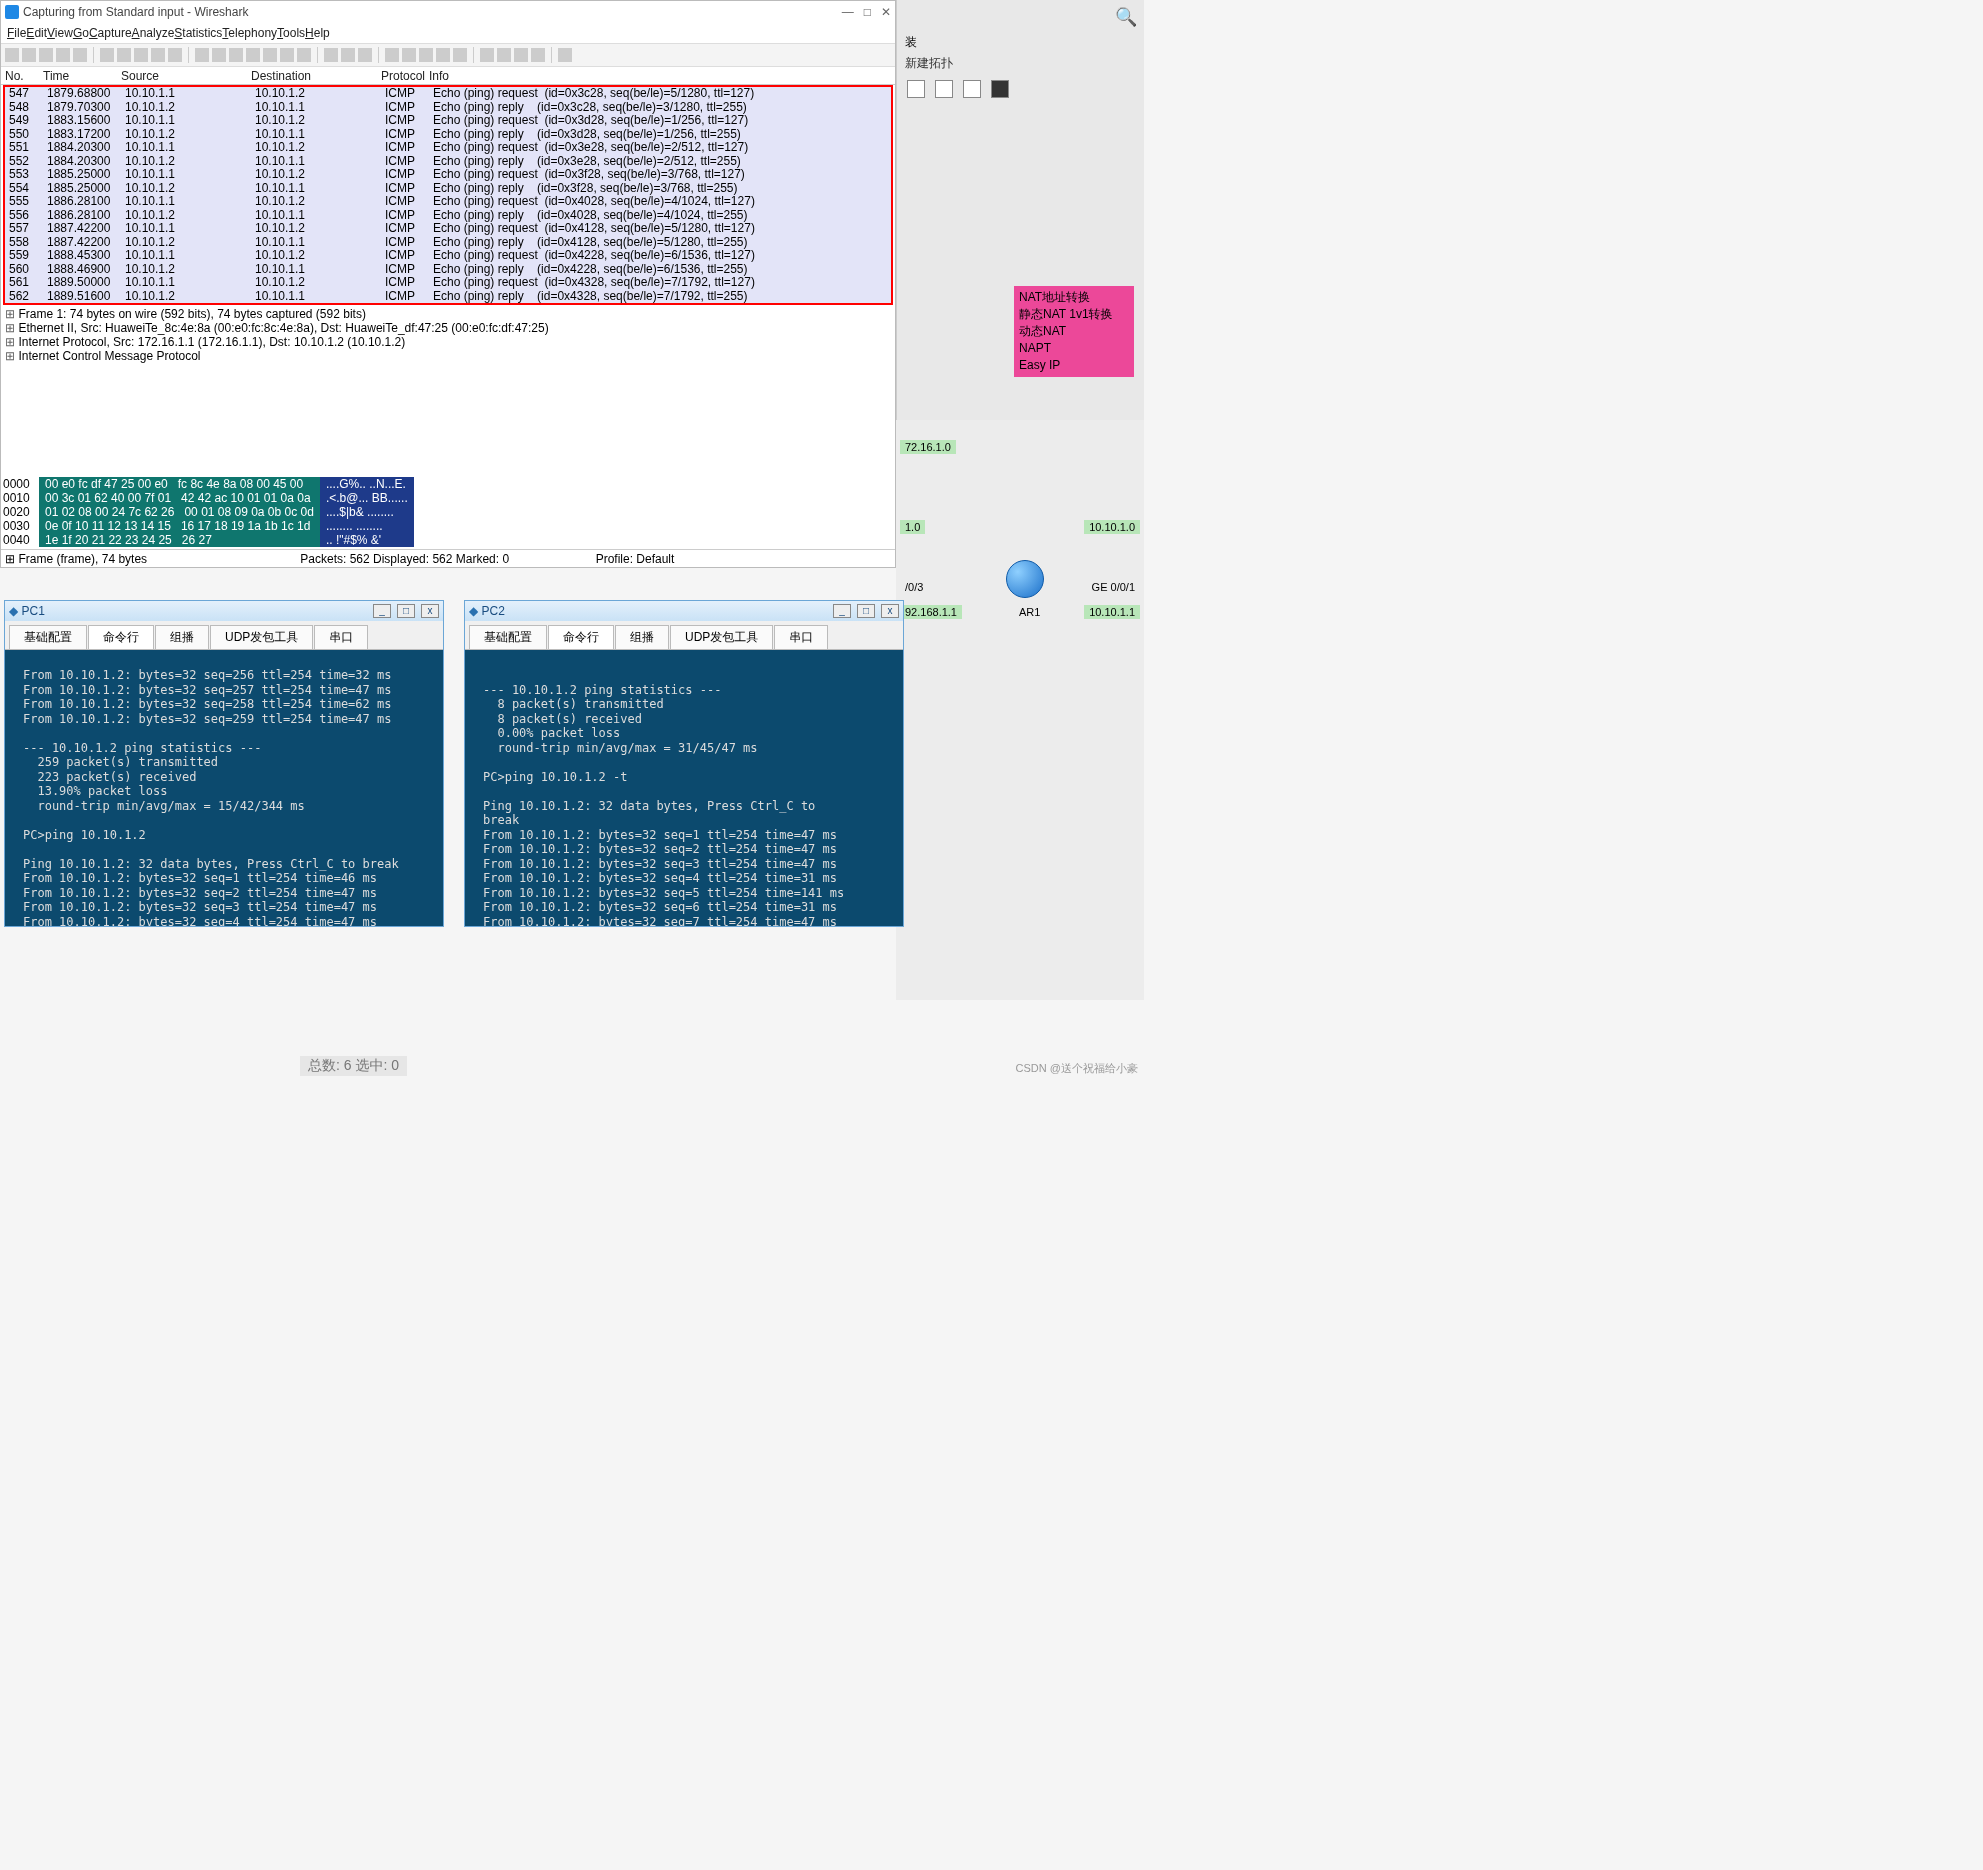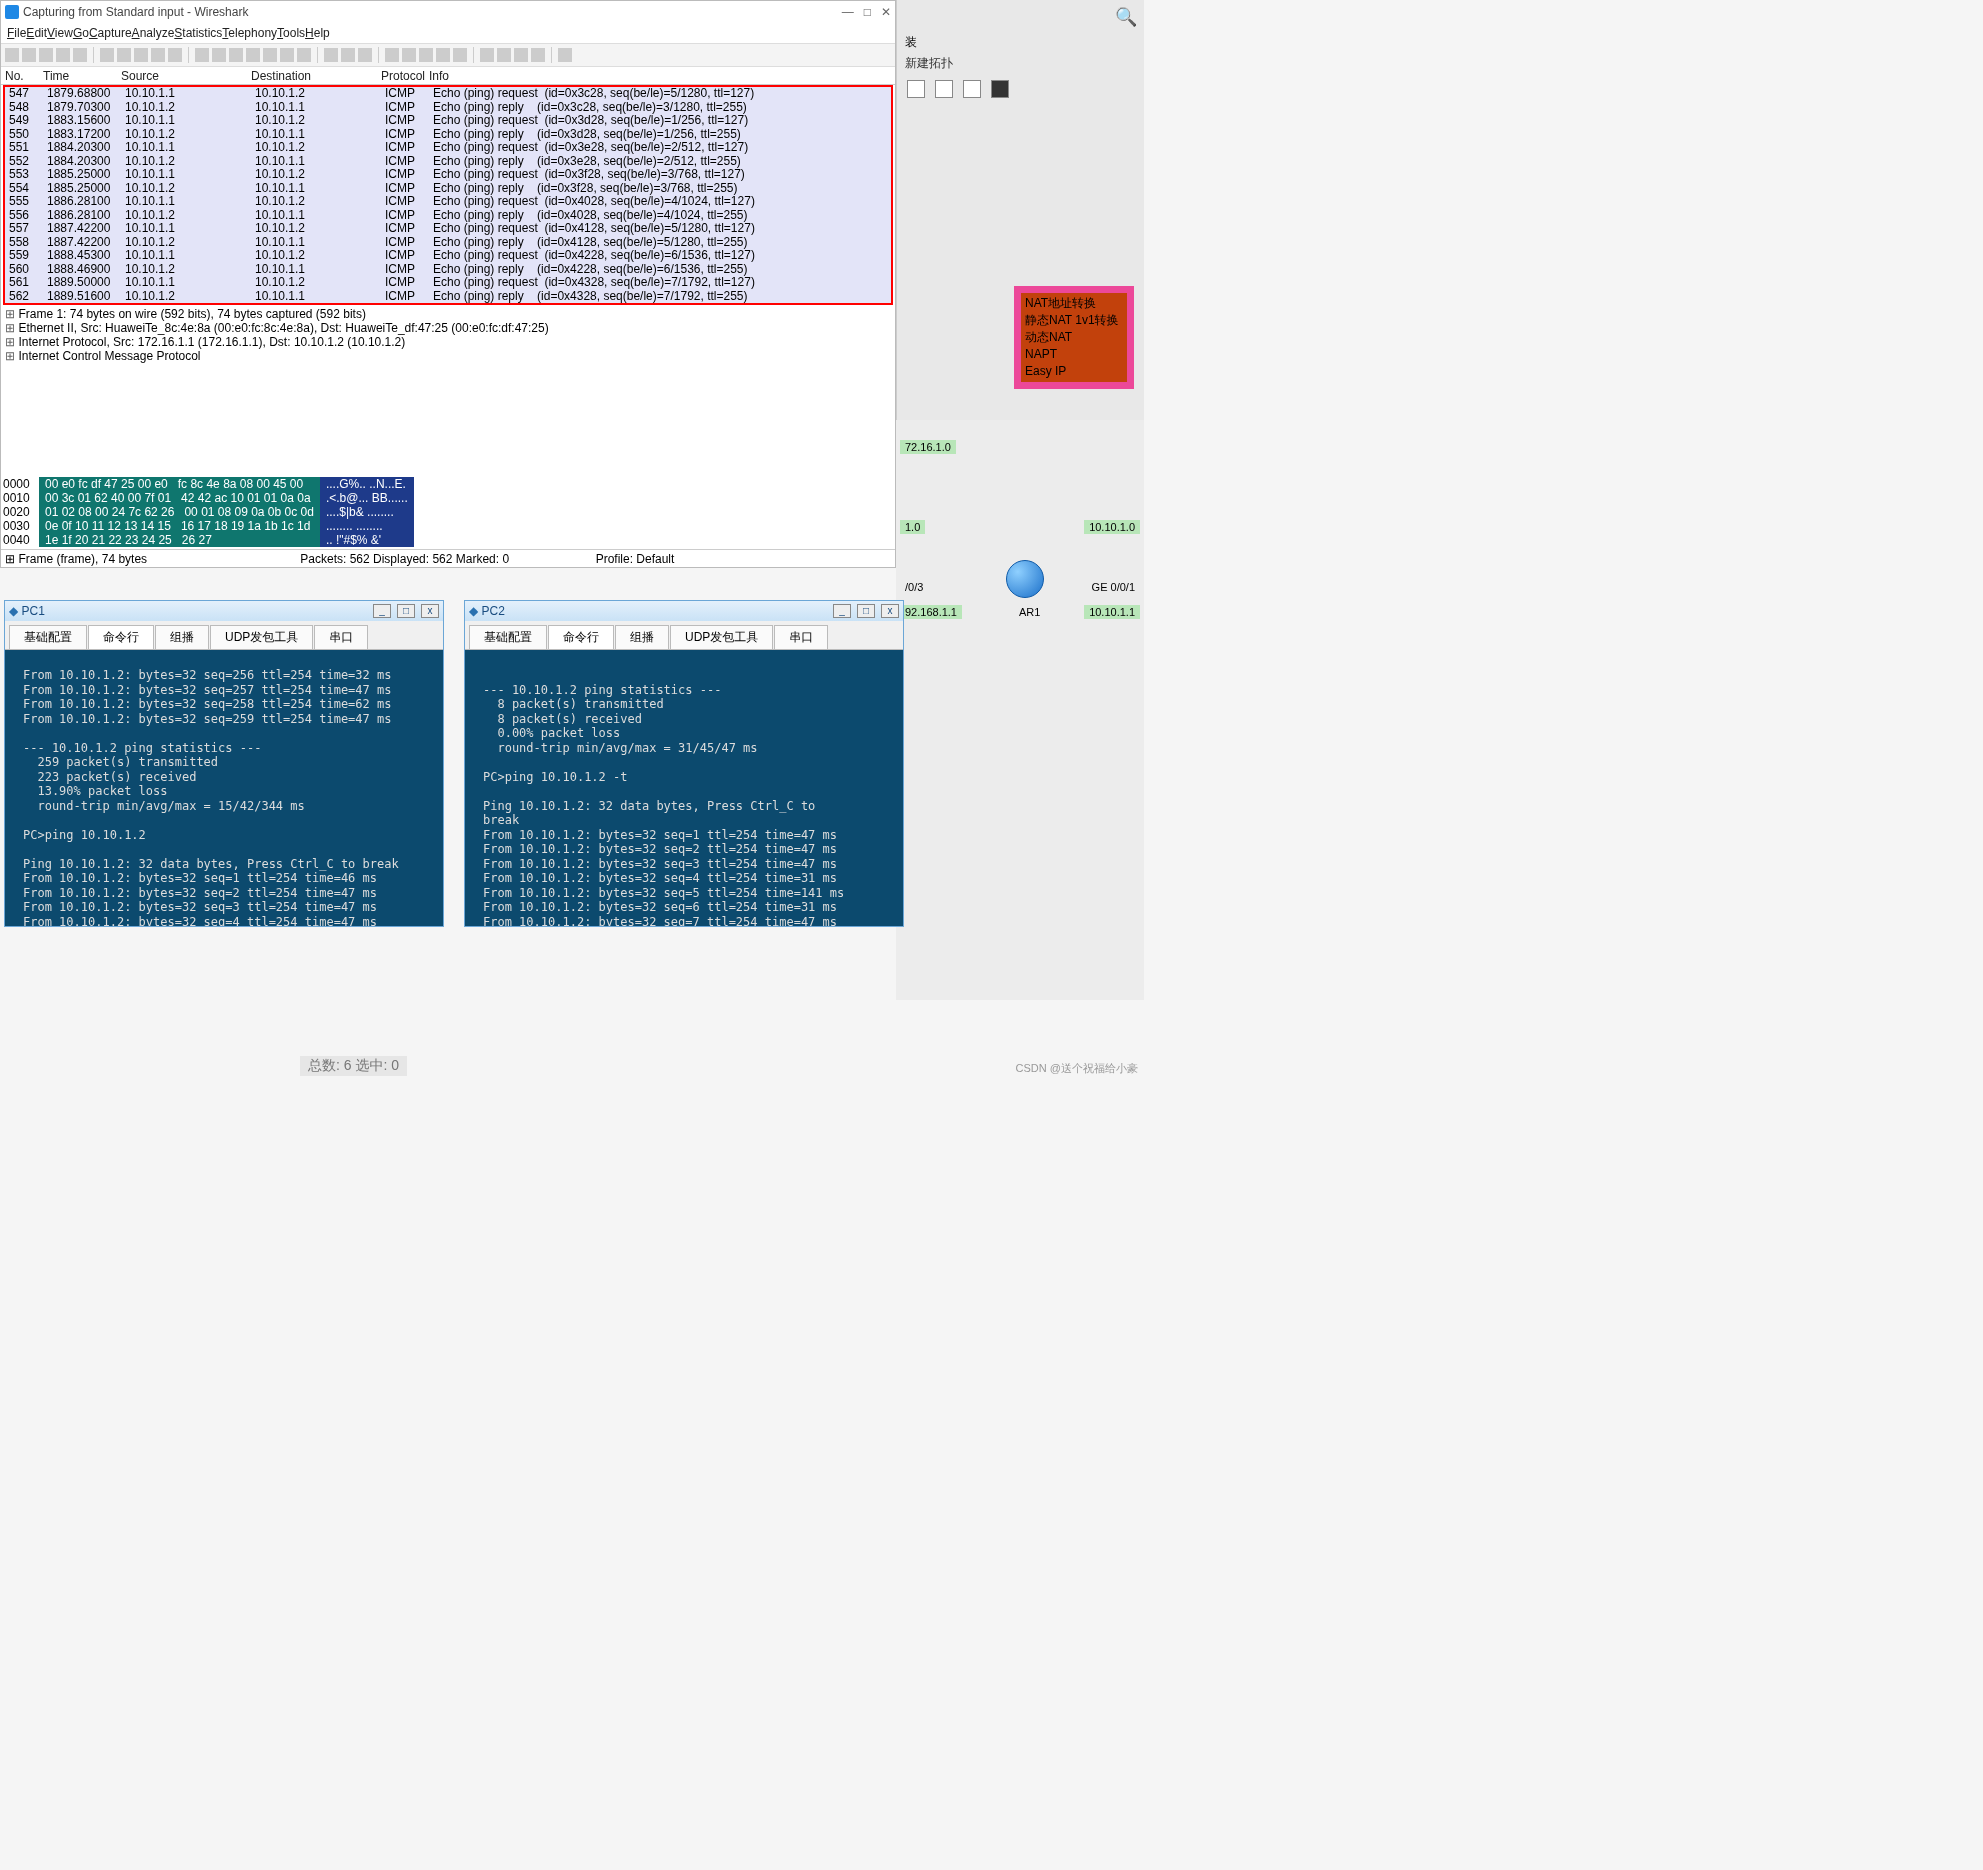--- a/index.html
+++ b/index.html
@@ -27,21 +27,21 @@
   .hex .bytes{background:#0f766e;color:#fff;padding:0 6px;white-space:pre}
   .hex .asc{background:#1e3a8a;color:#fff;padding:0 6px;white-space:pre;}
   .status{height:18px;display:flex;border-top:1px solid #ccc;font-size:11px;padding:0 4px;align-items:center}
   .status>div{flex:1}
   
   .side{position:absolute;right:0;top:0;width:248px;height:600px;background:#e8e8e8;border-left:1px solid #ccc}
   .side .srch{display:flex;justify-content:flex-end;padding:6px}
   .side .lbl{padding:4px 8px;color:#333}
   .side .icorow{display:flex;gap:10px;padding:4px 10px}
   .sdi{width:18px;height:18px;border:1px solid #888;background:#fff}
-  .note{position:absolute;background:#c2410c;border:7px solid #ec4899;font-size:12px;line-height:17px;padding:2px 4px}
+  .note{position:absolute;background:#ec4899;border:1px solid #ec4899;font-size:12px;line-height:17px;padding:2px 4px}
   .topo{position:absolute;right:0;top:420px;width:248px;height:580px;background:#ececec}
   .netlabel{position:absolute;background:#b8e6b8;padding:1px 5px;font-size:11px}
   .rtr{position:absolute;width:38px;height:38px;border-radius:50%;background:radial-gradient(circle at 30% 30%,#8fd0ff,#1a6fc9);border:1px solid #0d5aa8}
   
   .pc{position:absolute;width:440px;border:1px solid #6ba6d6;background:#f4f9fe}
   .pc .pt{height:20px;background:linear-gradient(#e4f0fb,#c9e2f6);display:flex;align-items:center;padding:0 4px;color:#1a4d80}
   .pc .r{margin-left:auto;display:flex;gap:6px}
   .pc .wbtn{width:18px;height:14px;border:1px solid #888;background:#eee;text-align:center;font-size:10px;line-height:12px}
   .pc .tabs{display:flex;padding:4px 4px 0;border-bottom:1px solid #bbb;background:#f0f0f0}
   .pc .tab{border:1px solid #bbb;border-bottom:none;padding:3px 14px;font-size:12px;background:#fafafa;margin-right:1px}

